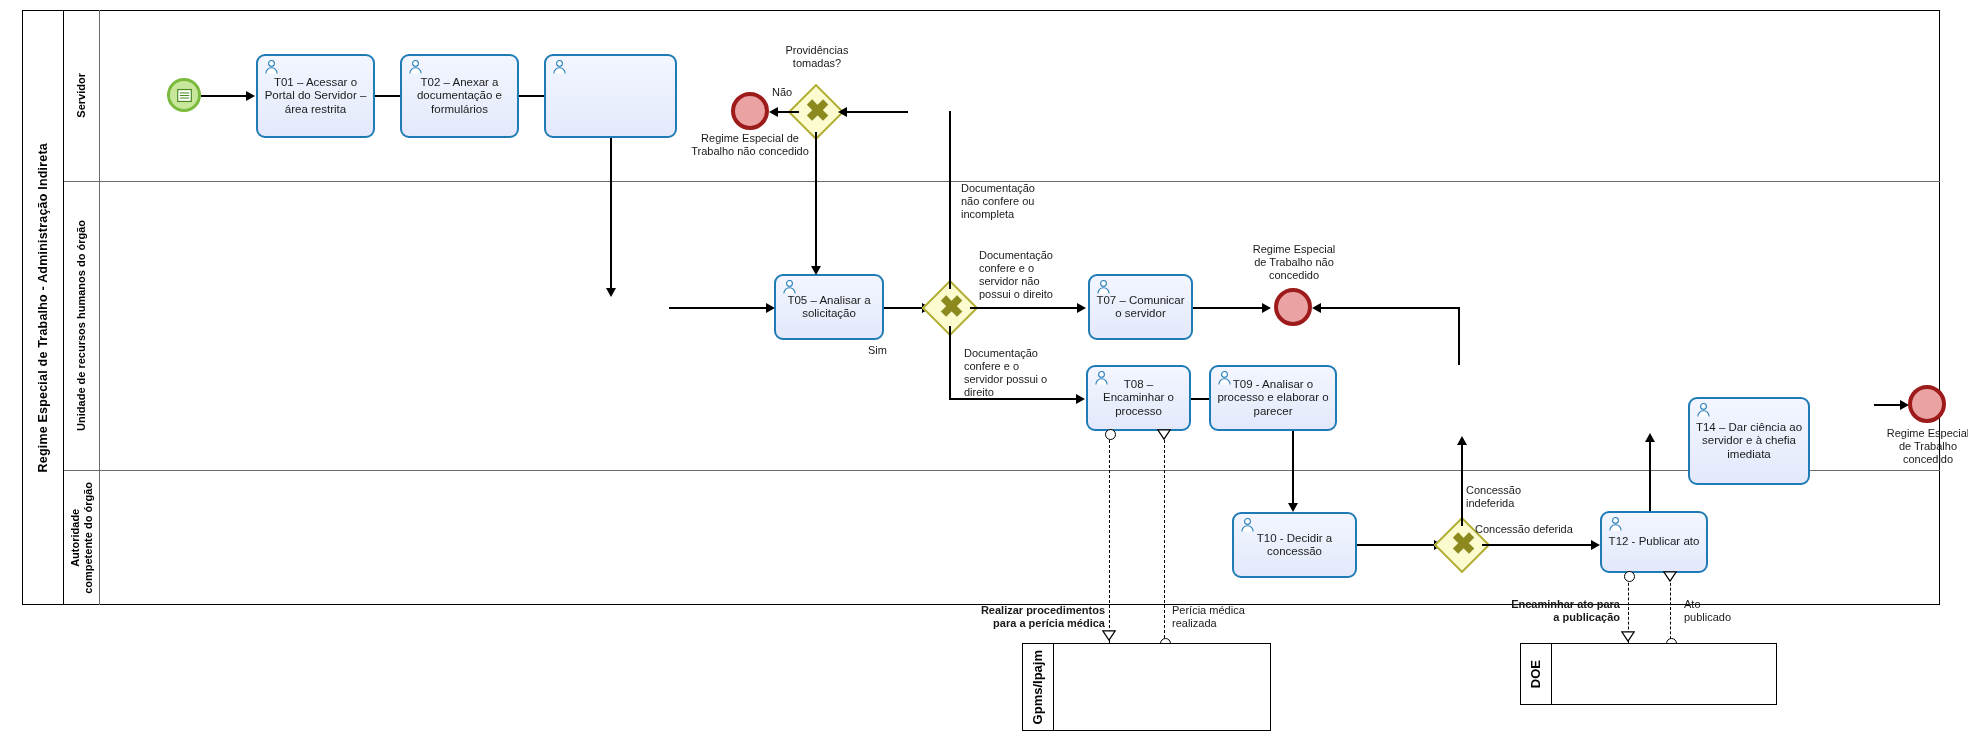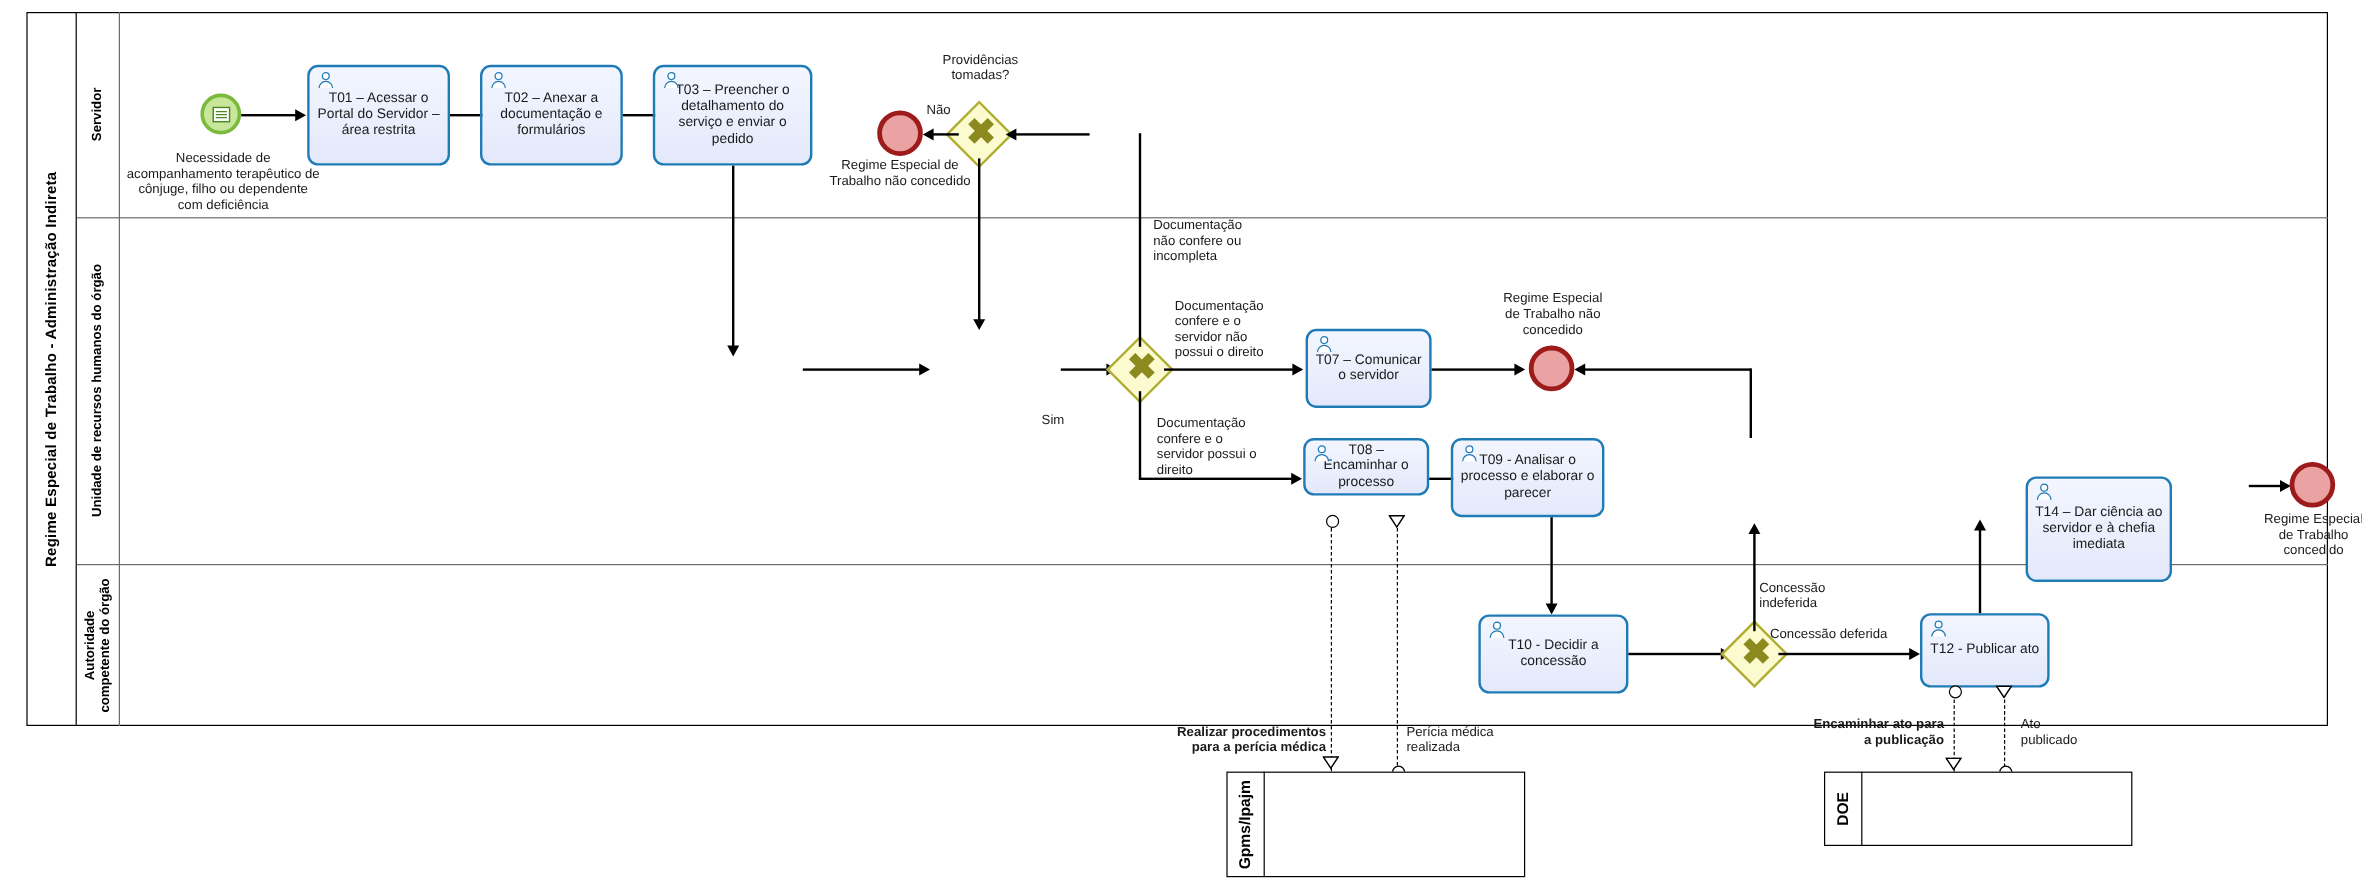--- a/index.html
+++ b/index.html
@@ -87,21 +87,20 @@
   </div>
 
   <div class="ev ev-start" style="left:167px;top:78px;width:34px;height:34px;">
     <svg width="17" height="17" viewBox="0 0 20 20">
       <rect x="2" y="3" width="16" height="14" fill="#fff" stroke="#4b8a20" stroke-width="1.4"></rect>
       <line x1="4.5" y1="7" x2="15.5" y2="7" stroke="#4b8a20" stroke-width="1.2"></line>
       <line x1="4.5" y1="10" x2="15.5" y2="10" stroke="#4b8a20" stroke-width="1.2"></line>
       <line x1="4.5" y1="13" x2="15.5" y2="13" stroke="#4b8a20" stroke-width="1.2"></line>
     </svg>
   </div>
-  <div class="ev-label" style="left:105px;top:126px;width:162px;">Necessidade de acompanhamento terapêutico de cônjuge, filho ou dependente com deficiência</div>
 
   <div class="ln lnh" style="left:201px;top:95px;width:48px;"></div>
   <div class="arrow ar-r" style="left:246px;top:91px;"></div>
 
   <div class="task" style="left:256px;top:54px;width:119px;height:84px;">
     <svg class="usericon" viewBox="0 0 20 20">
       <circle cx="10" cy="5.5" r="3.6" fill="#fff" stroke="#1f7bb6" stroke-width="1.3"></circle>
       <path d="M3 18 a7 7 0 0 1 14 0" fill="#fff" stroke="#1f7bb6" stroke-width="1.3"></path>
     </svg>
     <span class="lbl">T01 – Acessar o Portal do Servidor – área restrita</span>
@@ -119,21 +118,20 @@
   </div>
 
   <div class="ln lnh" style="left:519px;top:95px;width:33px;"></div>
   <div class="arrow ar-r" style="left:549px;top:91px;"></div>
 
   <div class="task" style="left:544px;top:54px;width:133px;height:84px;">
     <svg class="usericon" viewBox="0 0 20 20">
       <circle cx="10" cy="5.5" r="3.6" fill="#fff" stroke="#1f7bb6" stroke-width="1.3"></circle>
       <path d="M3 18 a7 7 0 0 1 14 0" fill="#fff" stroke="#1f7bb6" stroke-width="1.3"></path>
     </svg>
-    <span class="lbl">T03 – Preencher o detalhamento do serviço e enviar o pedido</span>
   </div>
 
   <div class="ev ev-end" style="left:731px;top:92px;width:38px;height:38px;"></div>
   <div class="ev-label c" style="left:671px;top:132px;width:158px;text-align:center;">Regime Especial de
 Trabalho não concedido</div>
 
   <div class="gw" style="left:796px;top:92px;"></div>
   <div class="gw-x" style="left:805px;top:96px;font-size:30px;">✖</div>
   <div class="flbl c" style="left:762px;top:44px;width:110px;">Providências
 tomadas?</div>
@@ -146,20 +144,27 @@
   <div class="ln lnh" style="left:842px;top:111px;width:66px;"></div>
   <div class="arrow ar-l" style="left:838px;top:107px;"></div>
 
   <div class="ln lnv" style="left:610px;top:138px;height:157px;"></div>
   <div class="arrow ar-d" style="left:606px;top:288px;"></div>
 
 
   <div class="ln lnh" style="left:669px;top:307px;width:100px;"></div>
   <div class="arrow ar-r" style="left:766px;top:303px;"></div>
 
+  <div class="task" style="left:774px;top:274px;width:110px;height:66px;">
+    <svg class="usericon" viewBox="0 0 20 20">
+      <circle cx="10" cy="5.5" r="3.6" fill="#fff" stroke="#1f7bb6" stroke-width="1.3"></circle>
+      <path d="M3 18 a7 7 0 0 1 14 0" fill="#fff" stroke="#1f7bb6" stroke-width="1.3"></path>
+    </svg>
+    <span class="lbl">T05 – Analisar a solicitação</span>
+  </div>
 
   <div class="ln lnv" style="left:815px;top:132px;height:140px;"></div>
   <div class="arrow ar-d" style="left:811px;top:266px;"></div>
   <div class="flbl" style="left:868px;top:344px;width:30px;">Sim</div>
 
   <div class="ln lnh" style="left:884px;top:307px;width:42px;"></div>
   <div class="arrow ar-r" style="left:922px;top:303px;"></div>
 
   <div class="gw" style="left:930px;top:288px;"></div>
   <div class="gw-x" style="left:939px;top:292px;font-size:30px;">✖</div>
@@ -194,21 +199,21 @@
 concedido</div>
 
   <div class="ln lnv" style="left:949px;top:326px;height:73px;"></div>
   <div class="ln lnh" style="left:949px;top:398px;width:130px;"></div>
   <div class="arrow ar-r" style="left:1076px;top:394px;"></div>
   <div class="flbl" style="left:964px;top:347px;width:112px;">Documentação
 confere e o
 servidor possui o
 direito</div>
 
-  <div class="task" style="left:1086px;top:365px;width:105px;height:48px;">
+  <div class="task" style="left:1086px;top:365px;width:105px;height:66px;">
     <svg class="usericon" viewBox="0 0 20 20">
       <circle cx="10" cy="5.5" r="3.6" fill="#fff" stroke="#1f7bb6" stroke-width="1.3"></circle>
       <path d="M3 18 a7 7 0 0 1 14 0" fill="#fff" stroke="#1f7bb6" stroke-width="1.3"></path>
     </svg>
     <span class="lbl">T08 – Encaminhar o processo</span>
   </div>
 
   <div class="ln lnh" style="left:1191px;top:398px;width:32px;"></div>
   <div class="arrow ar-r" style="left:1220px;top:394px;"></div>
 

